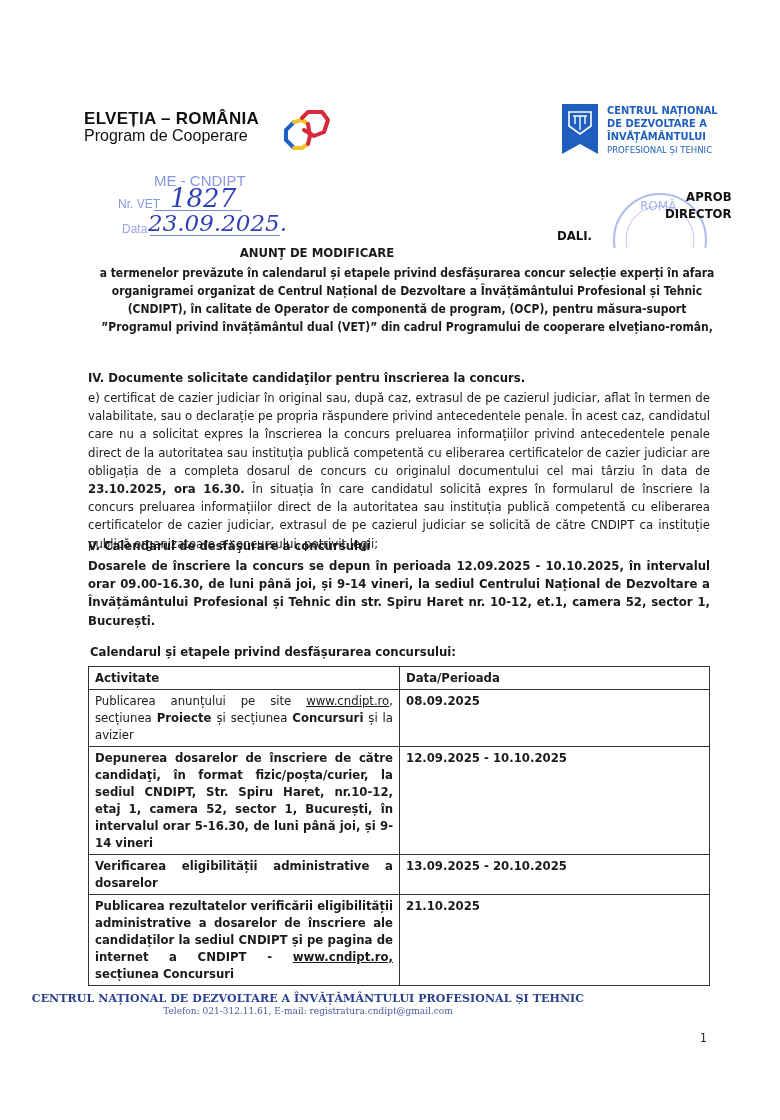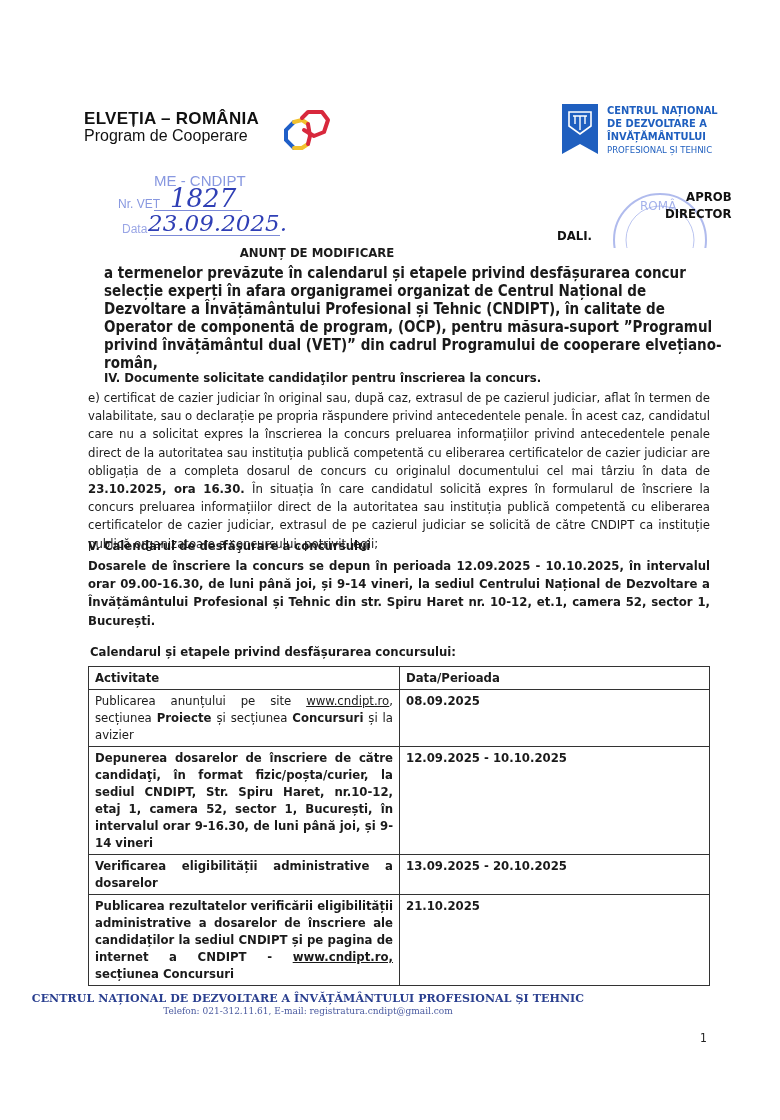--- a/index.html
+++ b/index.html
@@ -29,21 +29,21 @@
   .cn-name { left:607px; top:104px; font-size:11px; font-weight:bold; color:#1f5fbf; line-height:13px; }
   .cn-name .small { font-weight:normal; font-size:9.5px; }
 
   
   .stamp { left:600px; top:188px; width:120px; height:60px; }
   .aprob { left:665px; top:188px; font-size:13px; font-weight:bold; color:#111; text-align:right; line-height:17px; }
   .dali { left:557px; top:228px; font-size:13px; font-weight:bold; color:#111; }
 
   
   .ann-title { left:0; width:634px; top:245px; text-align:center; font-size:13px; font-weight:bold; }
-  .ann-sub { left:104px; width:622px; top:264px; text-align:left; font-size:15px; font-weight:bold; line-height:18px; }
+  .ann-sub { left:96px; width:622px; top:264px; text-align:center; font-size:12px; font-weight:bold; line-height:18px; }
 
   .sec { font-size:13px; font-weight:bold; }
   .para { font-size:13px; line-height:18.2px; text-align:justify; }
 
   .table { left:88px; top:666px; width:622px; border-collapse:collapse; font-size:13px;padding-left:38px; }
   .table td { border:1px solid #333; vertical-align:top; padding:2px 6px 3px 6px; line-height:17px; }
   .table td.c1 { width:298px; text-align:justify; }
   .table td.c2 { font-weight:bold; }
   .u { text-decoration:underline; }
 
@@ -94,39 +94,39 @@
 </svg>
 <div class="abs aprob">
   <div>APROB</div>
   <div>DIRECTOR</div>
 </div>
 <div class="abs dali">DALI.</div>
 
 <div class="abs ann-title">ANUNȚ DE MODIFICARE</div>
 <div class="abs ann-sub">a termenelor prevăzute în calendarul și etapele privind desfășurarea concur selecție experți în afara organigramei organizat de Centrul Național de Dezvoltare a Învățământului Profesional și Tehnic (CNDIPT), în calitate de Operator de componentă de program, (OCP), pentru măsura-suport ”Programul privind învățământul dual (VET)” din cadrul Programului de cooperare elvețiano-român,</div>
 
-<div class="abs sec" style="left:88px; top:370px;margin-left:16px;">IV. Documente solicitate candidaţilor pentru înscrierea la concurs.</div>
+<div class="abs sec" style="left:88px; top:370px;">IV. Documente solicitate candidaţilor pentru înscrierea la concurs.</div>
 <div class="abs para" style="left:88px; top:389px; width:622px;"><span>e) certificat de cazier judiciar în original sau, după caz, extrasul de pe cazierul judiciar, aflat în termen de valabilitate, sau o declarație pe propria răspundere privind antecedentele penale. În acest caz, candidatul care nu a solicitat expres la înscrierea la concurs preluarea informațiilor privind antecedentele penale direct de la autoritatea sau instituția publică competentă cu eliberarea certificatelor de cazier judiciar are obligația de a completa dosarul de concurs cu originalul documentului cel mai târziu în data de </span><b>23.10.2025, ora 16.30.</b><span> În situația în care candidatul solicită expres în formularul de înscriere la concurs preluarea informațiilor direct de la autoritatea sau instituția publică competentă cu eliberarea certificatelor de cazier judiciar, extrasul de pe cazierul judiciar se solicită de către CNDIPT ca instituție publică organizatoare a concursului, potrivit legii;</span></div>
 
 <div class="abs sec" style="left:88px; top:538px;">V. Calendarul de desfăşurare a concursului</div>
 <div class="abs para" style="left:88px; top:557px; width:622px; font-weight:bold;">Dosarele de înscriere la concurs se depun în perioada 12.09.2025 - 10.10.2025, în intervalul orar 09.00-16.30, de luni până joi, și 9-14 vineri, la sediul Centrului Național de Dezvoltare a Învățământului Profesional și Tehnic din str. Spiru Haret nr. 10-12, et.1, camera 52, sector 1, București.</div>
 
 <div class="abs sec" style="left:90px; top:644px;">Calendarul și etapele privind desfășurarea concursului:</div>
 <table class="abs table">
   <tbody>
       <tr>
     <td class="c1" style="font-weight:bold;">Activitate</td>
     <td class="c2">Data/Perioada</td>
   </tr>
   <tr>
     <td class="c1"><span>Publicarea anunțului pe site </span><span class="u">www.cndipt.ro</span><span>, secțiunea </span><b>Proiecte</b><span> și secțiunea </span><b>Concursuri</b><span> și la avizier</span></td>
     <td class="c2">08.09.2025</td>
   </tr>
   <tr>
-    <td class="c1" style="font-weight:bold;">Depunerea dosarelor de înscriere de către candidaţi, în format fizic/poșta/curier, la sediul CNDIPT, Str. Spiru Haret, nr.10-12, etaj 1, camera 52, sector 1, București, în intervalul orar 9-16.30, de luni până joi, și 9-14 vineri</td>
+    <td class="c1" style="font-weight:bold;">Depunerea dosarelor de înscriere de către candidaţi, în format fizic/poșta/curier, la sediul CNDIPT, Str. Spiru Haret, nr.10-12, etaj 1, camera 52, sector 1, București, în intervalul orar 5-16.30, de luni până joi, și 9-14 vineri</td>
     <td class="c2">12.09.2025 - 10.10.2025</td>
   </tr>
   <tr>
     <td class="c1" style="font-weight:bold;">Verificarea eligibilității administrative a dosarelor</td>
     <td class="c2">13.09.2025 - 20.10.2025</td>
   </tr>
   <tr>
     <td class="c1" style="font-weight:bold;border-radius:18px;"><span>Publicarea rezultatelor verificării eligibilității administrative a dosarelor de înscriere ale candidaților la sediul CNDIPT și pe pagina de internet a CNDIPT - </span><span class="u">www.cndipt.ro,</span><span> secțiunea Concursuri</span></td>
     <td class="c2">21.10.2025</td>
   </tr>

